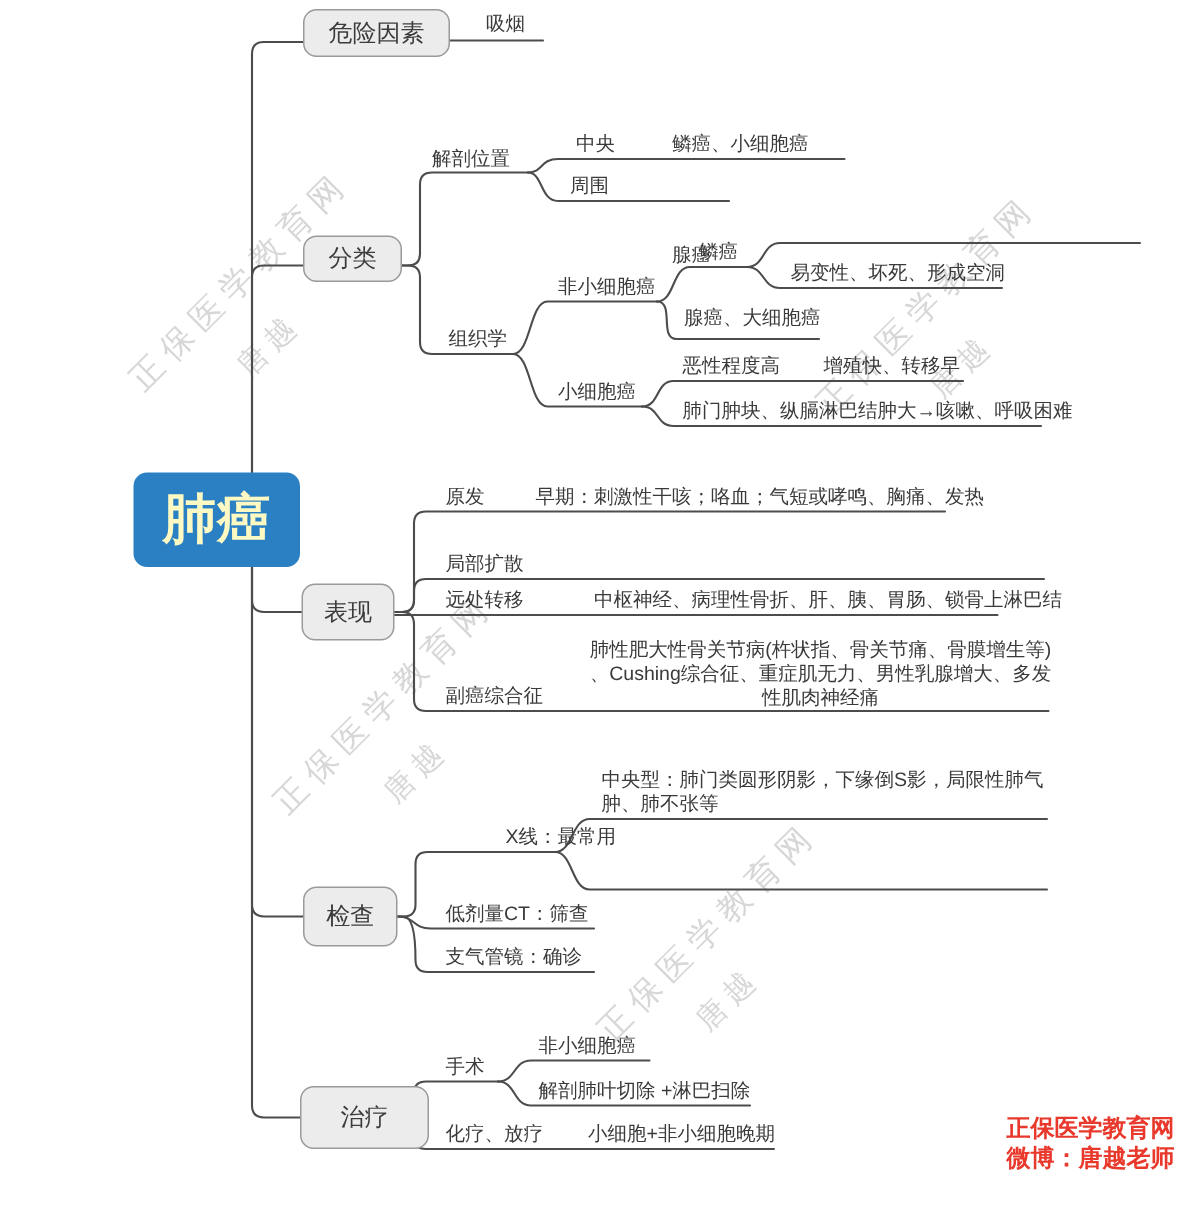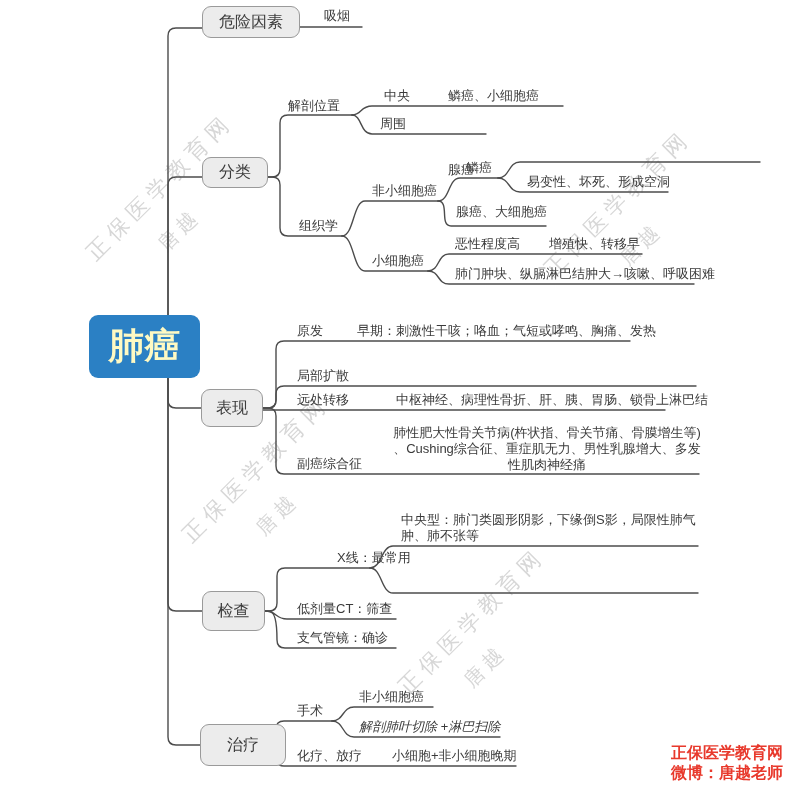--- a/index.html
+++ b/index.html
@@ -106,21 +106,21 @@
   <span class="lbl" style="left:297px;top:456px;">副癌综合征</span>
   <span class="lbl blk w312" style="left:391px;top:425px;text-align:center;">肺性肥大性骨关节病(杵状指、骨关节痛、骨膜增生等) 、Cushing综合征、重症肌无力、男性乳腺增大、多发性肌肉神经痛</span>
 
   <span class="lbl" style="left:297px;top:550px;margin-left:40px;">X线：最常用</span>
   <span class="lbl blk w300" style="left:401px;top:512px;">中央型：肺门类圆形阴影，下缘倒S影，局限性肺气肿、肺不张等</span>
   <span class="lbl" style="left:297px;top:601px;">低剂量CT：筛查</span>
   <span class="lbl" style="left:297px;top:630px;">支气管镜：确诊</span>
 
   <span class="lbl" style="left:297px;top:703px;">手术</span>
   <span class="lbl" style="left:359px;top:689px;">非小细胞癌</span>
-  <span class="lbl" style="left:359px;top:719px;font-style:italic;">解剖肺叶切除 +淋巴扫除</span>
+  <span class="lbl" style="left:359px;top:719px;">解剖肺叶切除 +淋巴扫除</span>
   <span class="lbl" style="left:297px;top:748px;">化疗、放疗</span>
   <span class="lbl" style="left:392px;top:748px;">小细胞+非小细胞晚期</span>
 
   <div class="footer">
     <div>正保医学教育网</div>
     <div>微博：唐越老师</div>
   </div>
 
 </div>
 

